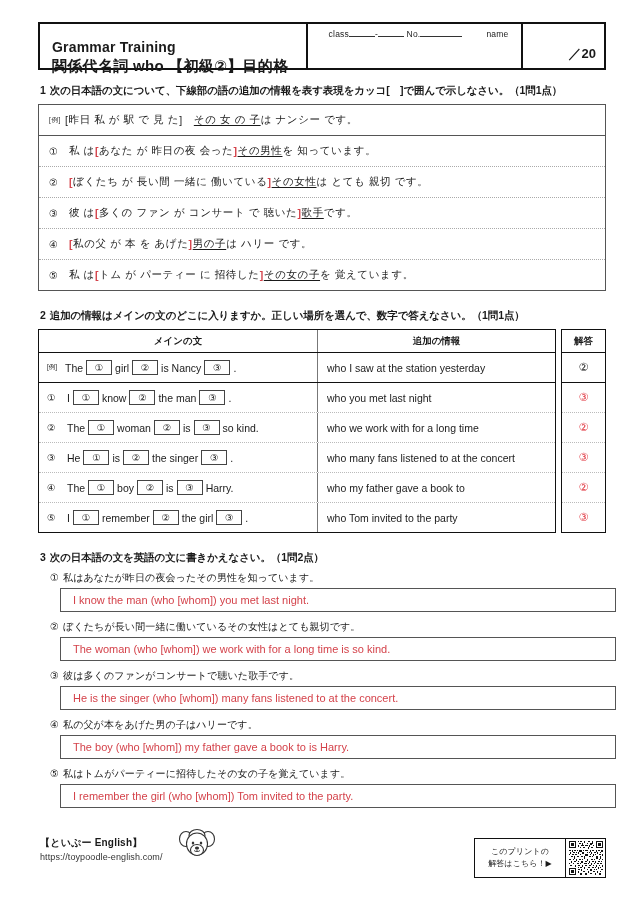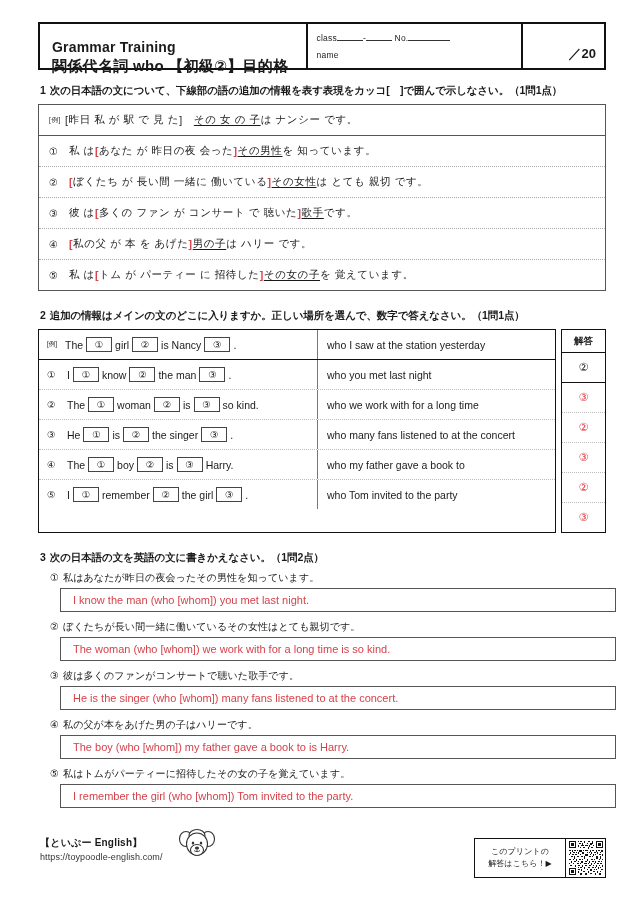--- a/index.html
+++ b/index.html
@@ -51,21 +51,21 @@
     line-height: 1.3;
     letter-spacing: .3px;
   }
   .name-box {
     border: 2px solid #111;
     border-left: none;
     box-sizing: border-box;
     width: 222px;
     padding: 5px 0 4px 9px;
     display: flex;
-    flex-direction: column;
+    flex-direction: row;
     justify-content: space-around;
     font-size: 8.5px;
     color: #222;
   }
   .name-line { letter-spacing: .2px; }
   .blank-s { border-bottom: 1px solid #333; display: inline-block; width: 26px; }
   .blank-m { border-bottom: 1px solid #333; display: inline-block; width: 42px; }
   .score-box {
     border: 2px solid #111;
     border-left: none;
@@ -381,20 +381,24 @@
       </div>
     </div>
 
   <div style="height:18px"></div>
 
   <div class="sec-head">
     <span class="sec-num">2</span><span>追加の情報はメインの文のどこに入りますか。正しい場所を選んで、数字で答えなさい。（1問1点）</span>
   </div>
   <div class="q2-wrap">
     <div class="q2-table">
+      <div class="q2-hrow">
+        <div class="cell-main">メインの文</div>
+        <div class="cell-add">追加の情報</div>
+      </div>
       <div id="q2-rows">
           <div class="q2-row first">
             <div class="cell-main">
               <span class="q2-mark ex">[例]</span>
               <span>The </span>
               <span class="slot">①</span>
               <span> girl </span>
               <span class="slot">②</span>
               <span> is Nancy </span>
               <span class="slot">③</span>

